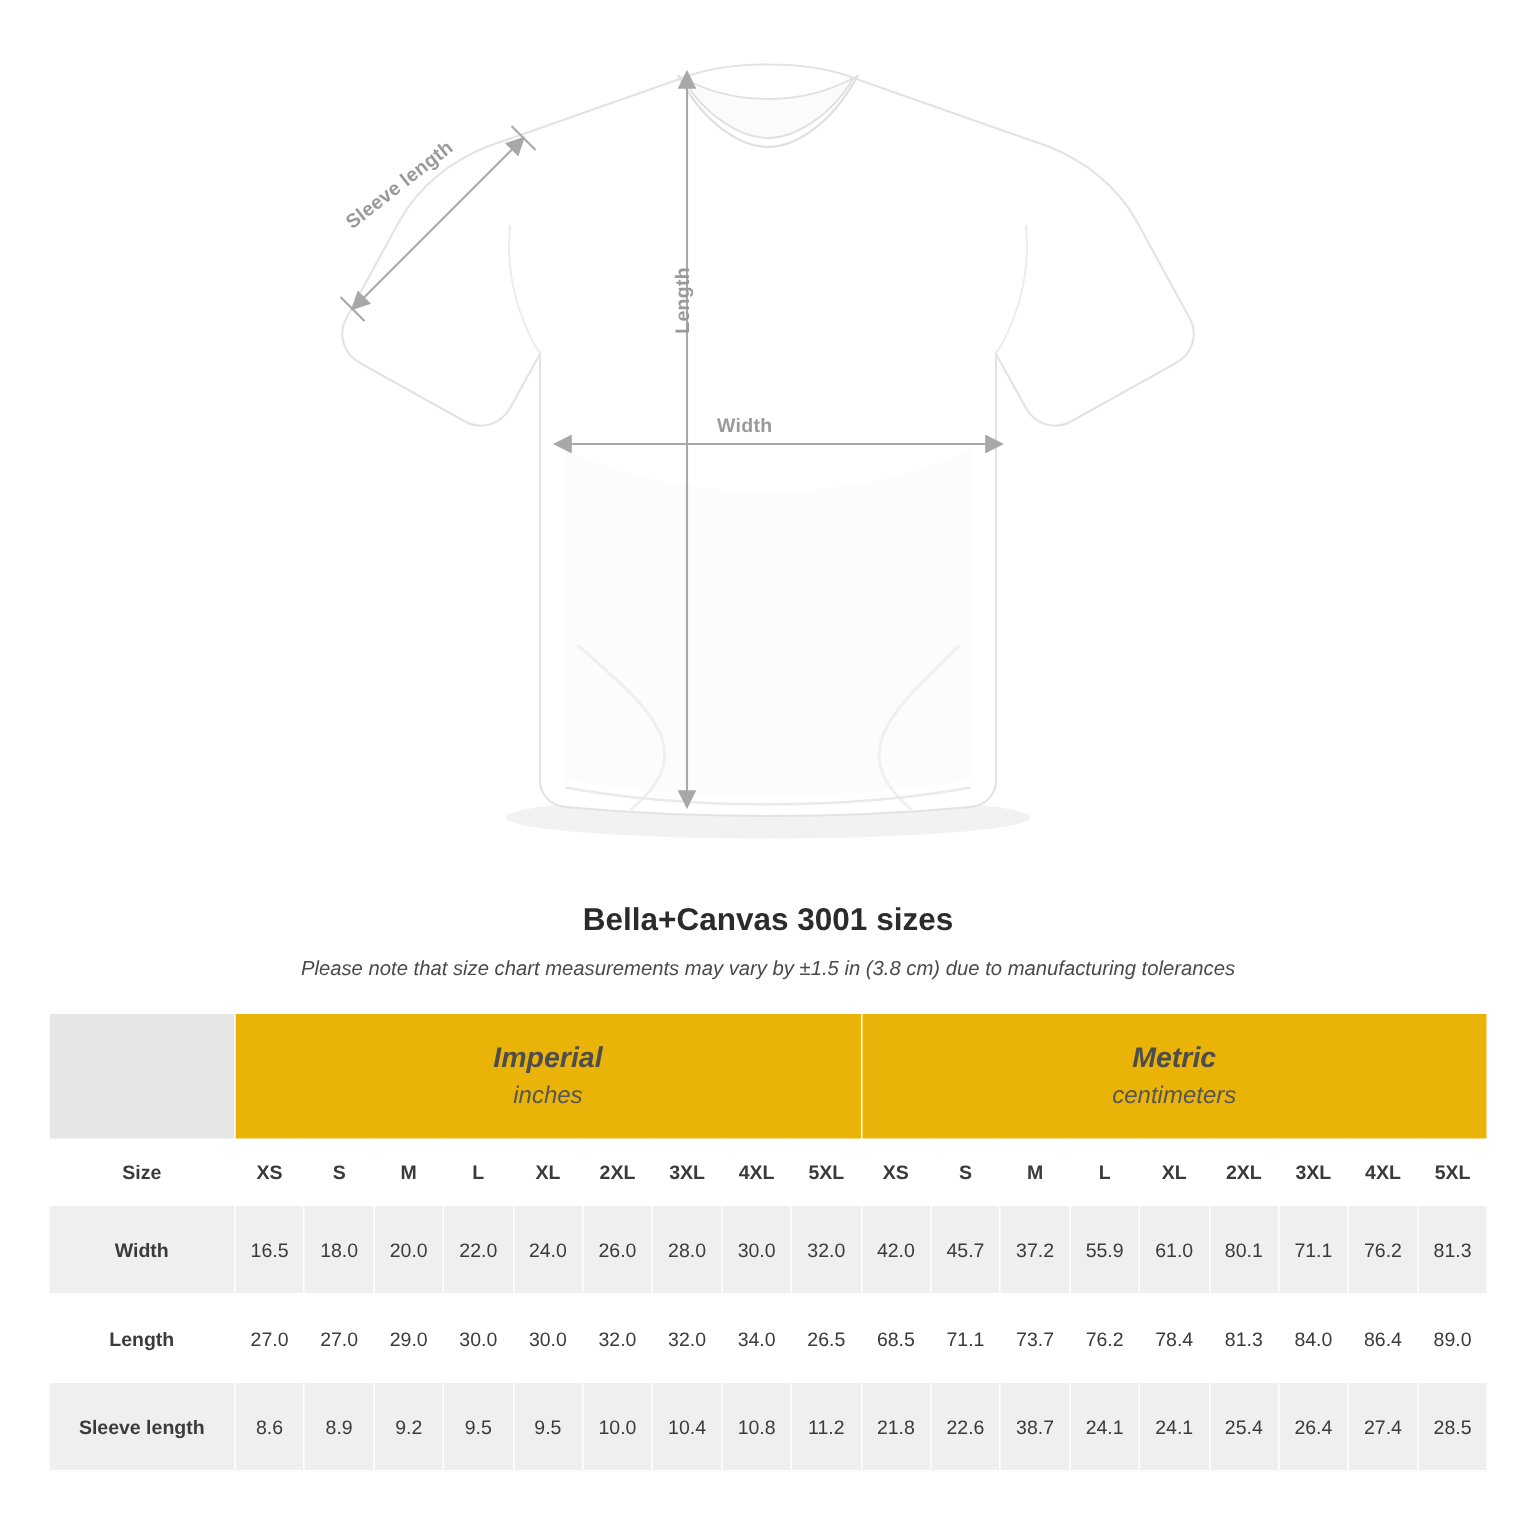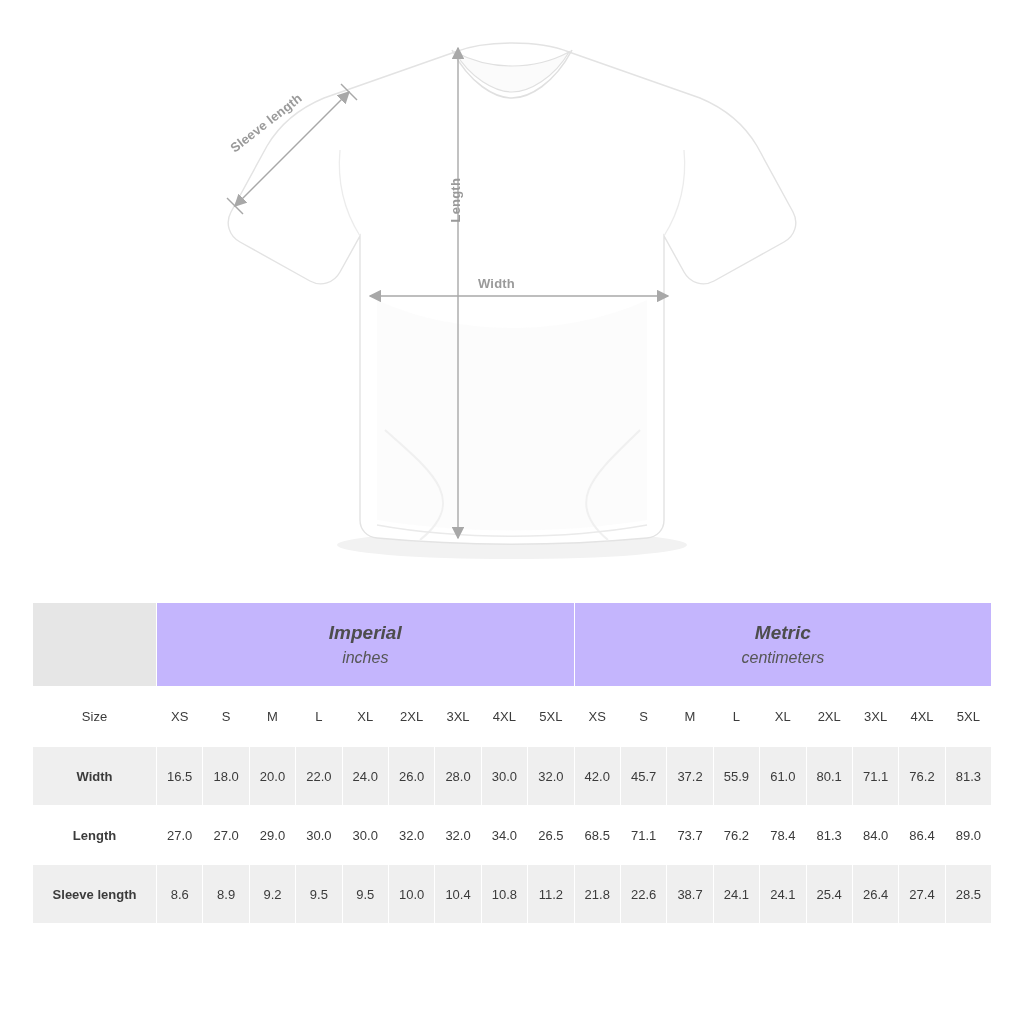--- a/index.html
+++ b/index.html
@@ -91,42 +91,42 @@
   table.size-table td,
   table.size-table th {
     border: 1px solid #ffffff;
     text-align: center;
     font-size: 13px;
     color: #3b3b3b;
     padding: 0;
   }
 
   .unit-head {
-    background: #c4b5fd;
+    background: #eab308;
     height: 84px;
     vertical-align: middle;
   }
   .unit-head .unit-name {
     font-size: 19px;
     font-style: italic;
     font-weight: bold;
     color: #4d4d4d;
     line-height: 1.2;
   }
   .unit-head .unit-sub {
     font-size: 16px;
     font-style: italic;
     color: #565656;
     margin-top: 4px;
   }
 
   .col-head {
     background: #ffffff;
-    height: 60px;
-    font-weight: normal;
+    height: 44px;
+    font-weight: bold;
     color: #3b3b3b;
     font-size: 13.5px;
   }
   .col-head.rowlabel { background: #ffffff; }
 
   .row-shaded td { background: #efefef; }
   .row-plain td { background: #ffffff; }
 
   .data-row td {
     height: 59px;
@@ -203,20 +203,24 @@
       <line x1="458" y1="48" x2="458" y2="538" stroke="#a8a8a8" stroke-width="1.4" marker-start="url(#arrTail)" marker-end="url(#arrHead)"></line>
 
       <line x1="370" y1="296" x2="668" y2="296" stroke="#a8a8a8" stroke-width="1.4" marker-start="url(#arrTail)" marker-end="url(#arrHead)"></line>
     </svg>
 
     <div class="dim-label label-sleeve">Sleeve length</div>
     <div class="dim-label label-length">Length</div>
     <div class="dim-label label-width">Width</div>
   </div>
 
+  <div class="title-block">
+    <h1 class="chart-title">Bella+Canvas 3001 sizes</h1>
+    <p class="chart-note">Please note that size chart measurements may vary by ±1.5 in (3.8 cm) due to manufacturing tolerances</p>
+  </div>
 
   <div class="table-wrap">
     <table class="size-table">
       <colgroup>
         <col style="width:124px">
         <col span="18" style="width:46.4px">
       </colgroup>
       <tbody>
 
         <tr>

